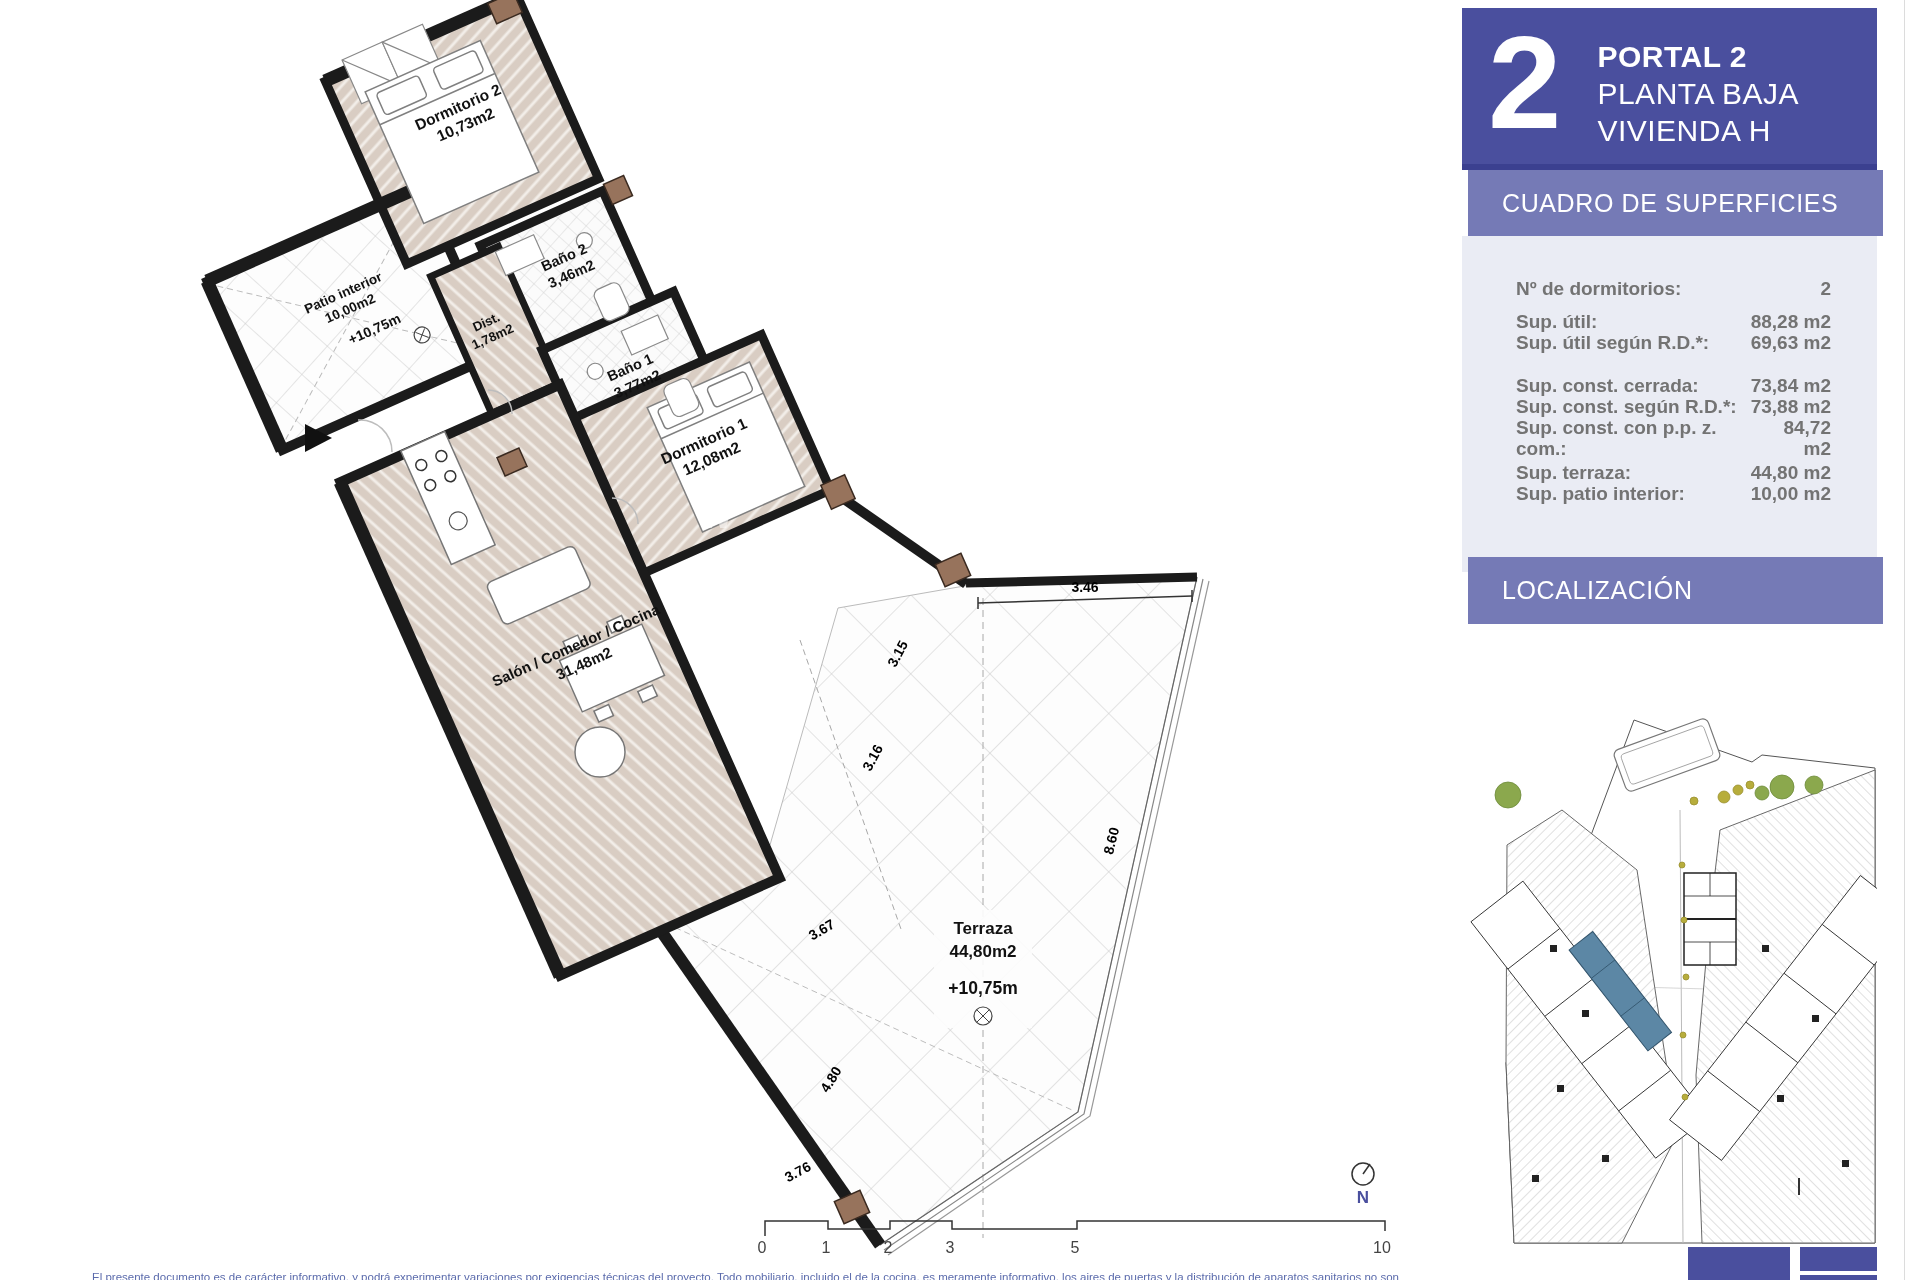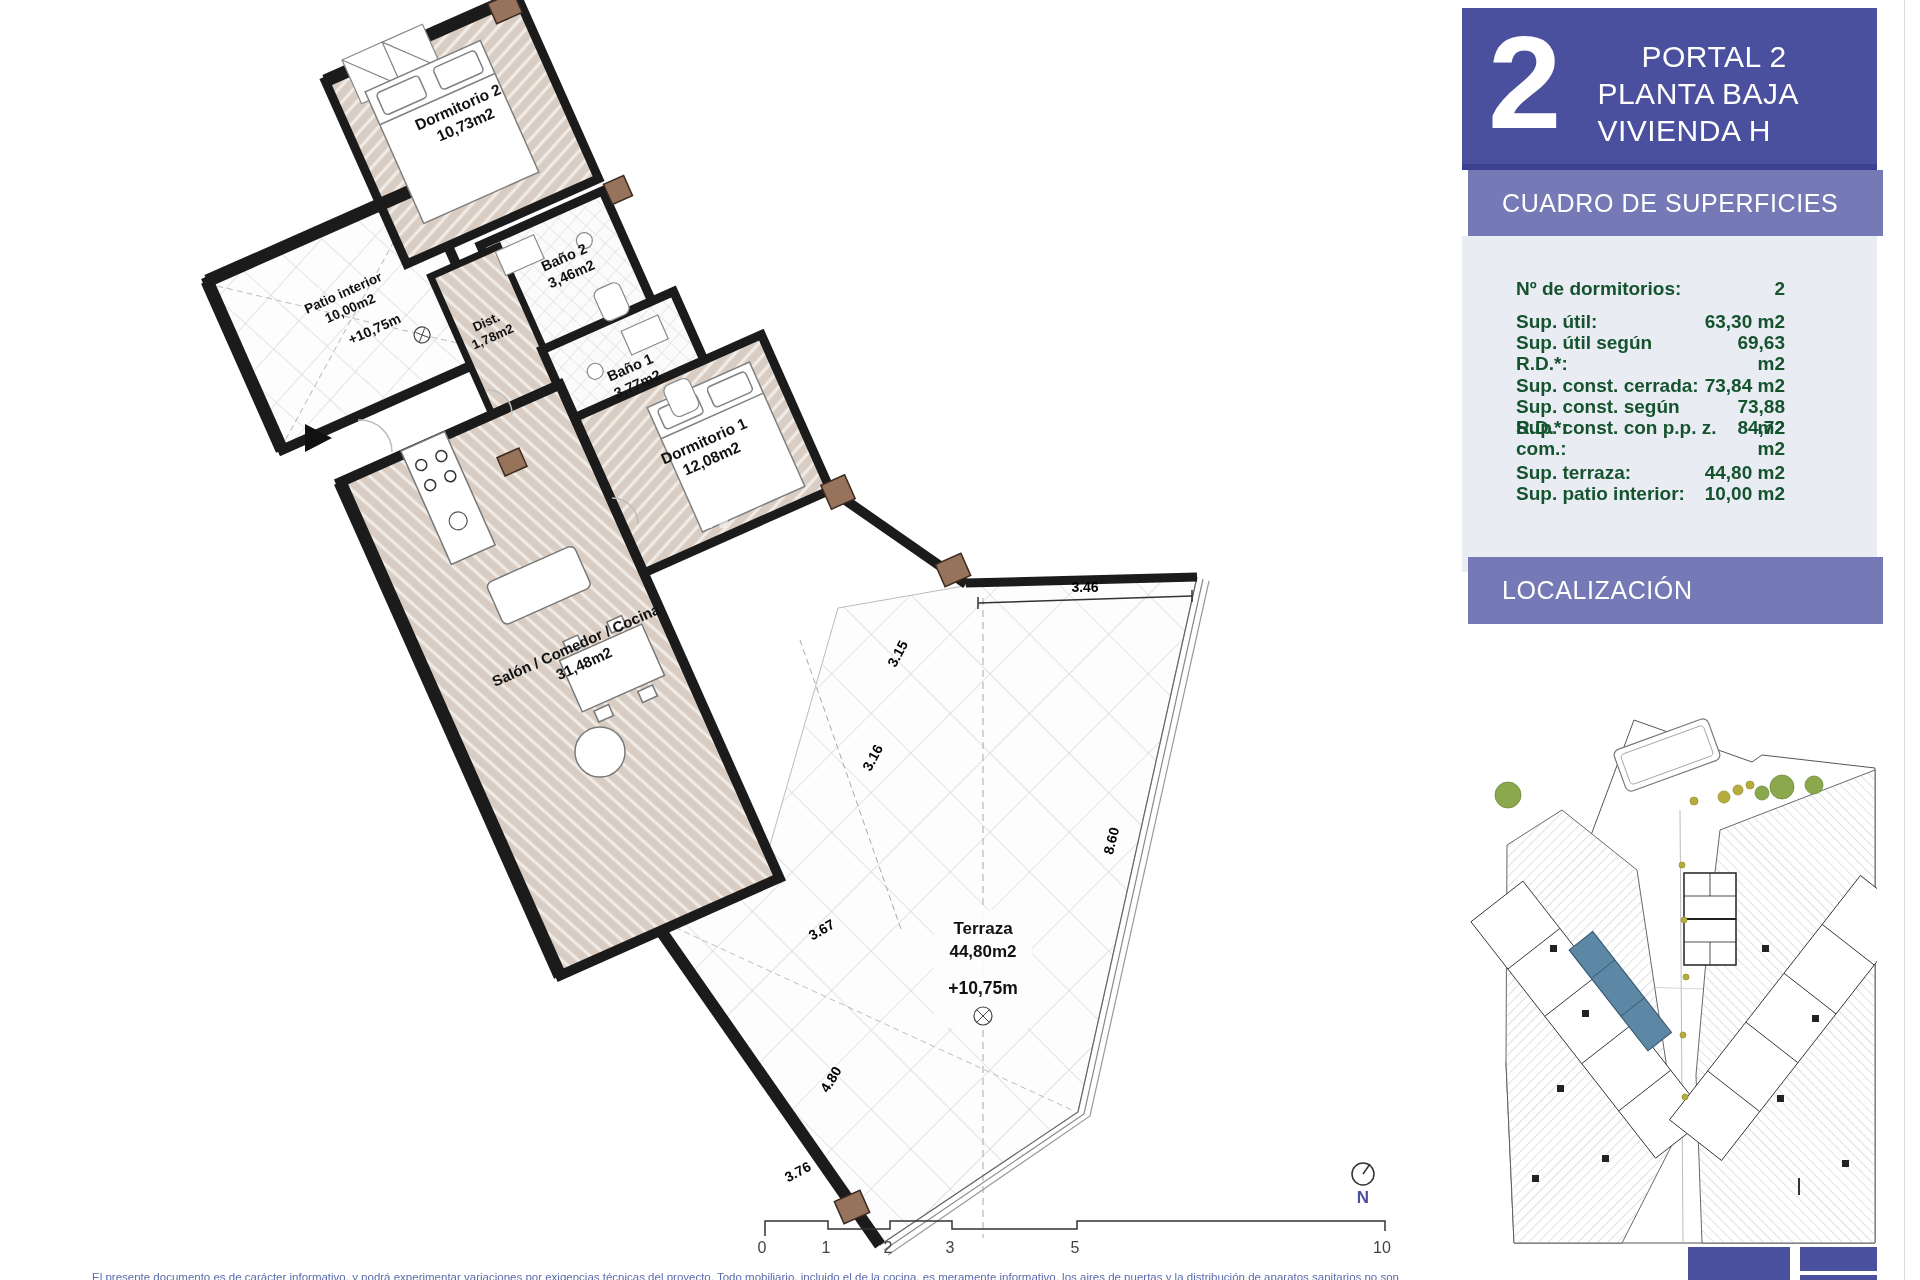--- a/index.html
+++ b/index.html
@@ -4,27 +4,27 @@
 <style>
   html,body{margin:0;padding:0;background:#fff;}
   .page{position:relative;width:1920px;height:1280px;background:#ffffff;overflow:hidden;
         font-family:"Liberation Sans", sans-serif;}
   .abs{position:absolute;}
   
   .sb-header{left:1462px;top:8px;width:415px;height:156px;background:#4a4f9e;
              border-bottom:6px solid #3b4090;display:flex;color:#fff;}
   .sb-big-num{font-size:132px;font-weight:700;line-height:150px;margin-left:26px;}
   .sb-hlines{margin-left:36px;margin-top:30px;font-size:30px;line-height:37px;letter-spacing:.5px;}
-  .sb-hlines .l1{font-weight:400;margin-left:44px;}
+  .sb-hlines .l1{font-weight:700;}
   .sb-band{left:1468px;width:415px;background:#757ab6;color:#fff;font-size:25px;
            letter-spacing:.6px;padding-left:34px;box-sizing:border-box;display:flex;align-items:center;}
   .sb-band.cuadro{top:170px;height:66px;}
   .sb-band.loc{top:557px;height:67px;}
   .sb-table{left:1462px;top:236px;width:415px;height:336px;background:#eaecf4;
-            box-sizing:border-box;padding:42px 92px 0 54px;color:#14532d;font-size:19px;font-weight:700;}
+            box-sizing:border-box;padding:42px 46px 0 54px;color:#737373;font-size:19px;font-weight:700;}
   .sb-row{display:flex;justify-content:space-between;line-height:21px;height:21px;}
   .sb-row .val{text-align:right;}
   .mt20{margin-top:12px;} .mt22{margin-top:22px;align-items:center;} .mt12{margin-top:24px;}
   .right-rule{left:1904px;top:0;width:1px;height:1280px;background:#dcdcdc;}
   .logo-a{left:1688px;top:1247px;width:102px;height:33px;background:#4a4f9e;}
   .logo-b{left:1800px;top:1247px;width:77px;height:24px;background:#4a4f9e;}
   .logo-c{left:1800px;top:1275px;width:77px;height:5px;background:#4a4f9e;}
   .logo-tick{left:1798px;top:1178px;width:2px;height:17px;background:#333;}
   
   .disclaimer{left:92px;top:1271px;width:1370px;font-size:11.5px;color:#5b6bac;
@@ -307,21 +307,21 @@
     <span>CUADRO DE SUPERFICIES</span>
   </div>
 
   <div class="abs sb-table">
     <div class="sb-row">
       <span>Nº de dormitorios:</span>
       <span class="val">2</span>
     </div>
     <div class="sb-row mt20">
       <span>Sup. útil:</span>
-      <span class="val">63,30 m2</span>
+      <span class="val">88,28 m2</span>
     </div>
     <div class="sb-row">
       <span>Sup. útil según R.D.*:</span>
       <span class="val">69,63 m2</span>
     </div>
     <div class="sb-row mt22">
       <span>Sup. const. cerrada:</span>
       <span class="val">73,84 m2</span>
     </div>
     <div class="sb-row">

